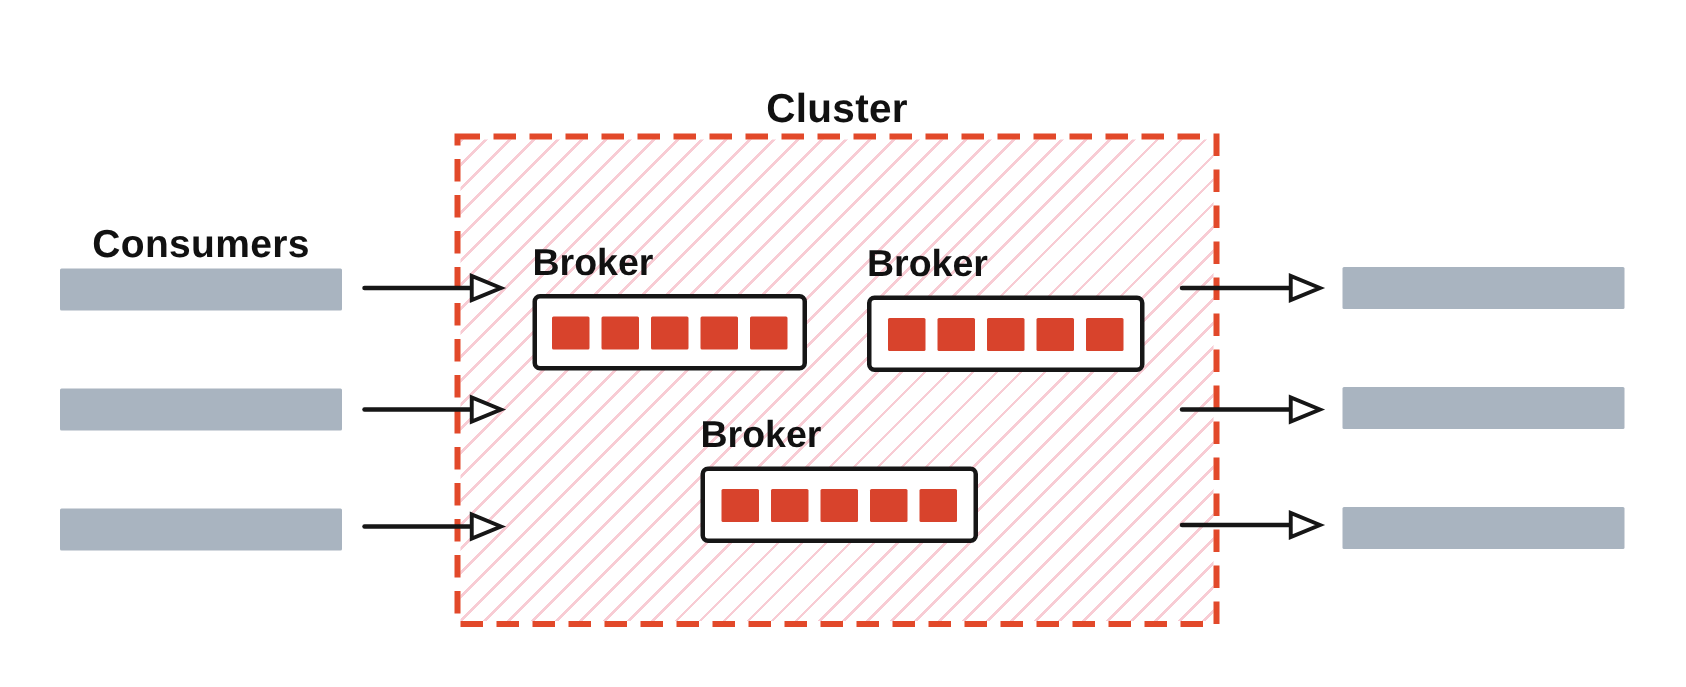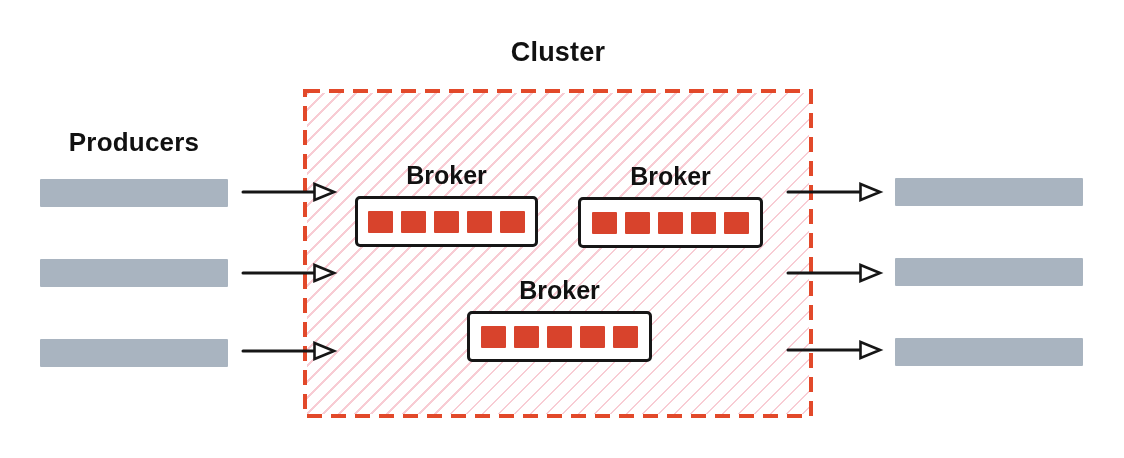--- a/index.html
+++ b/index.html
@@ -47,39 +47,39 @@
       transparent 1.8px, transparent 11.3px);
   }
   .big-label{
     position:absolute;
     text-align:center;
     font-size:26px;
     font-weight:600;
     letter-spacing:0.2px;
     line-height:30px;
     white-space:nowrap;
+    margin-top:20px;
   }
   .cluster-title{left:305px;width:506px;top:37px;font-size:27px;}
   .producers-label{left:40px;width:188px;top:127px;}
   .consumers-label{left:895px;width:188px;top:127px;}
   .lanes{position:absolute;width:188px;}
   .lanes-left{left:40px;top:179px;}
   .lanes-right{left:895px;top:178px;}
   .lane-bar{
     width:188px;height:28px;
     background:var(--lane-gray);
     border-radius:1px;
     margin-bottom:52px;
   }
   .broker{position:absolute;}
   .broker-1{left:355px;top:161px;width:183px;}
   .broker-2{left:578px;top:162px;width:185px;}
   .broker-3{left:467px;top:276px;width:185px;}
   .broker-label{
-    text-align:center;
     font-size:25px;
     font-weight:600;
     height:30px;
     line-height:28px;
     margin-bottom:5px;
     white-space:nowrap;
   }
   .broker-box{
     height:45px;
     background:#ffffff;
@@ -130,21 +130,21 @@
       <line class="arrow-line" x1="788" y1="273" x2="861" y2="273"></line>
       <path class="arrow-head" d="M880 273 L860.5 265 L860.5 281 Z"></path>
     </g>
     <g>
       <line class="arrow-line" x1="788" y1="350" x2="861" y2="350"></line>
       <path class="arrow-head" d="M880 350 L860.5 342 L860.5 358 Z"></path>
     </g>
   </svg>
 
   <div class="big-label cluster-title">Cluster</div>
-  <div class="big-label producers-label">Producers</div>
+  <div class="big-label producers-label">Consumers</div>
 
   <div class="lanes lanes-left">
       <div class="lane-bar"></div>
       <div class="lane-bar"></div>
       <div class="lane-bar"></div>
     </div>
   <div class="lanes lanes-right">
       <div class="lane-bar"></div>
       <div class="lane-bar"></div>
       <div class="lane-bar"></div>

